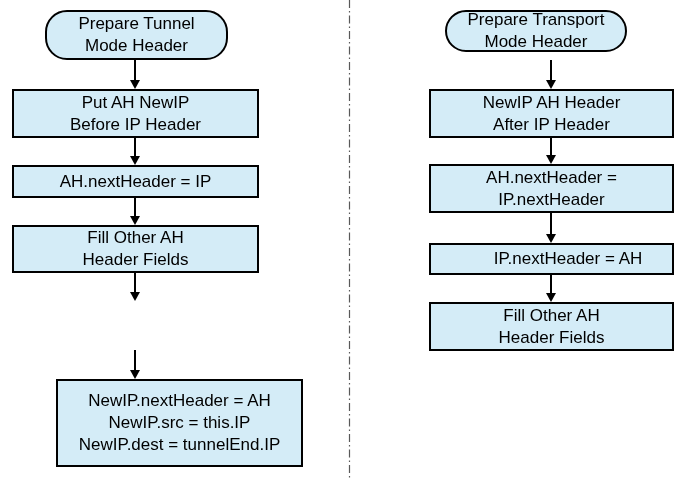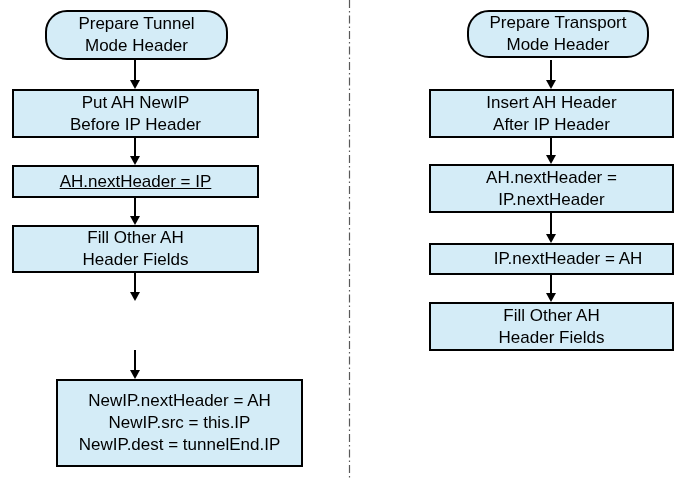--- a/index.html
+++ b/index.html
@@ -66,21 +66,21 @@
   <div class="node" style="left:12px; top:89px; width:247px; height:49px;">
     <span class="node-label">Put AH NewIP
 Before IP Header</span>
   </div>
 
   <div class="arrow" style="left:130px; top:138px; height:27px;">
     <div class="shaft"></div>
     <div class="head"></div>
   </div>
 
-  <div class="node" style="left:12px; top:165px; width:247px; height:33px;text-decoration:underline;">
+  <div class="node" style="left:12px; top:165px; width:247px; height:33px;">
     <span class="node-label">AH.nextHeader = IP</span>
   </div>
 
   <div class="arrow" style="left:130px; top:198px; height:27px;">
     <div class="shaft"></div>
     <div class="head"></div>
   </div>
 
   <div class="node" style="left:12px; top:225px; width:247px; height:48px;">
     <span class="node-label">Fill Other AH
@@ -101,32 +101,32 @@
   <div class="node" style="left:12px; top:379px; width:247px; height:88px;margin-left:44px;">
     <span class="node-label">NewIP.nextHeader = AH
 NewIP.src = this.IP
 NewIP.dest = tunnelEnd.IP</span>
   </div>
 
   <svg class="divider" width="3" height="479">
     <line x1="1.5" y1="0" x2="1.5" y2="479" stroke="#595959" stroke-width="1.2" stroke-dasharray="8 3 1.5 3"></line>
   </svg>
 
-  <div class="node start" style="left:467px; top:10px; width:182px; height:48px;">
+  <div class="node start" style="left:445px; top:10px; width:182px; height:42px;">
     <span class="node-label">Prepare Transport
 Mode Header</span>
   </div>
 
   <div class="arrow" style="left:546px; top:60px; height:29px;">
     <div class="shaft"></div>
     <div class="head"></div>
   </div>
 
   <div class="node" style="left:429px; top:89px; width:245px; height:49px;">
-    <span class="node-label">Insert AH Header
+    <span class="node-label">NewIP AH Header
 After IP Header</span>
   </div>
 
   <div class="arrow" style="left:546px; top:138px; height:26px;">
     <div class="shaft"></div>
     <div class="head"></div>
   </div>
 
   <div class="node" style="left:429px; top:164px; width:245px; height:49px;align-items:flex-end;">
     <span class="node-label">AH.nextHeader =

